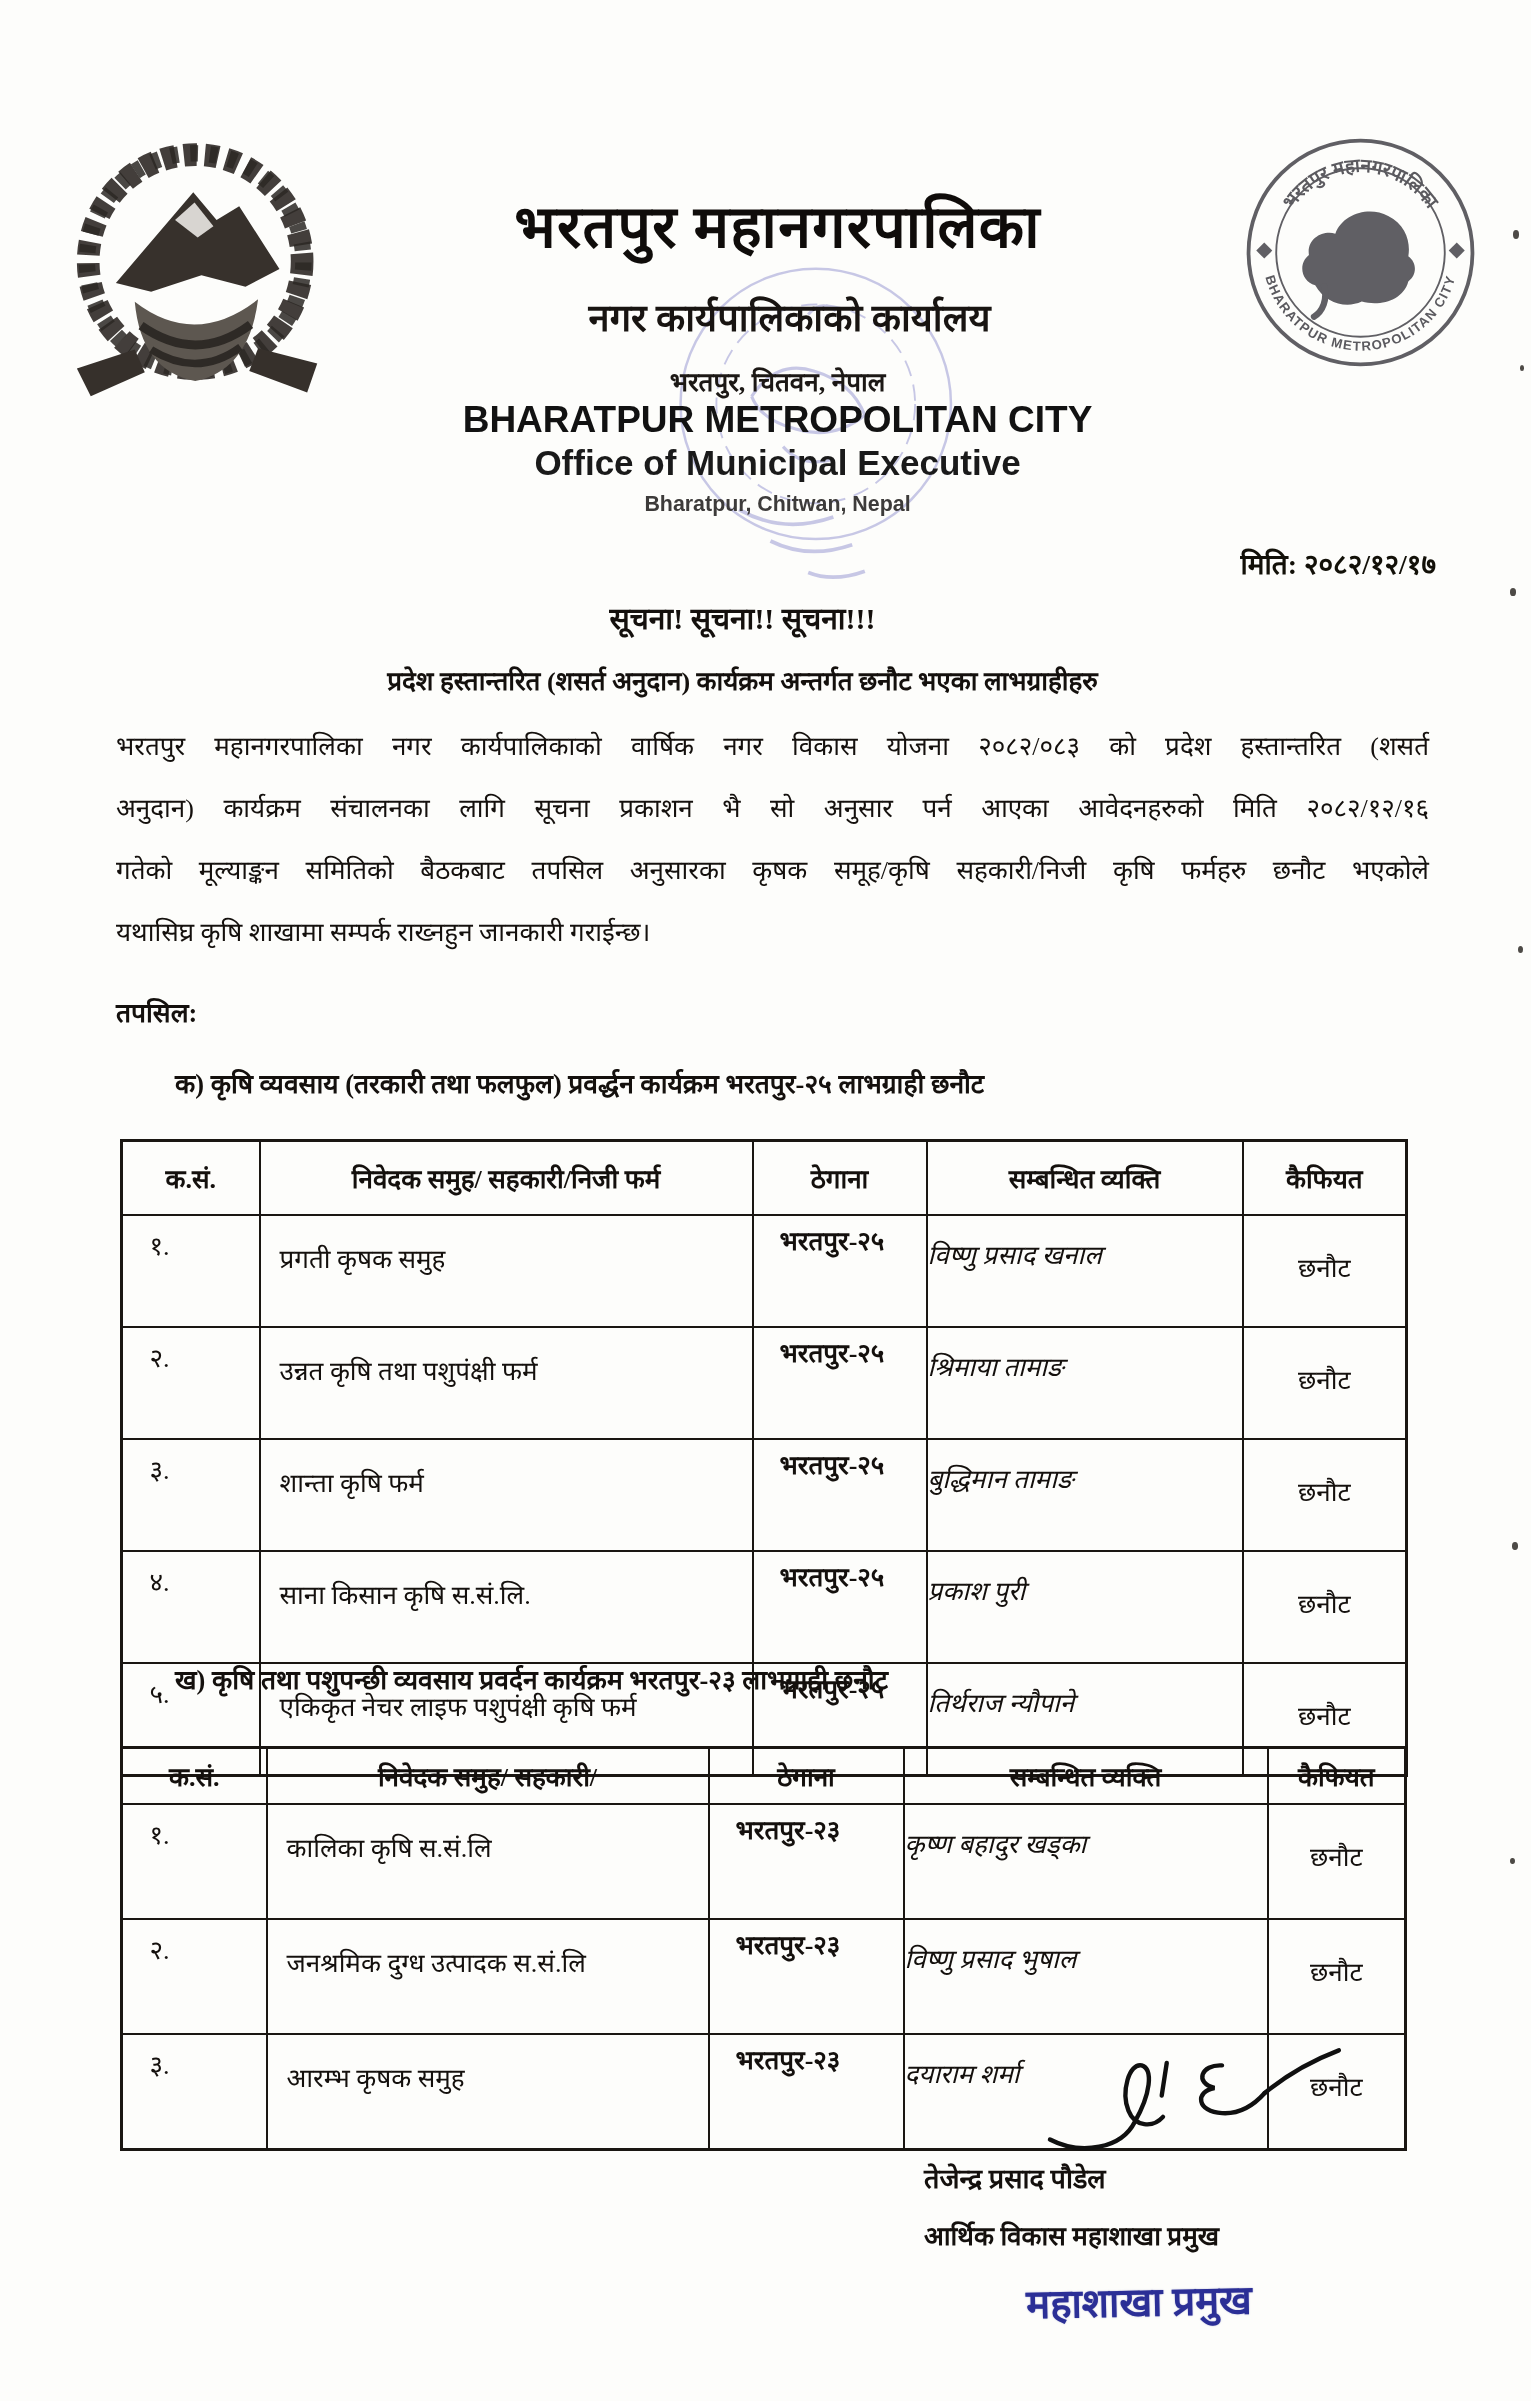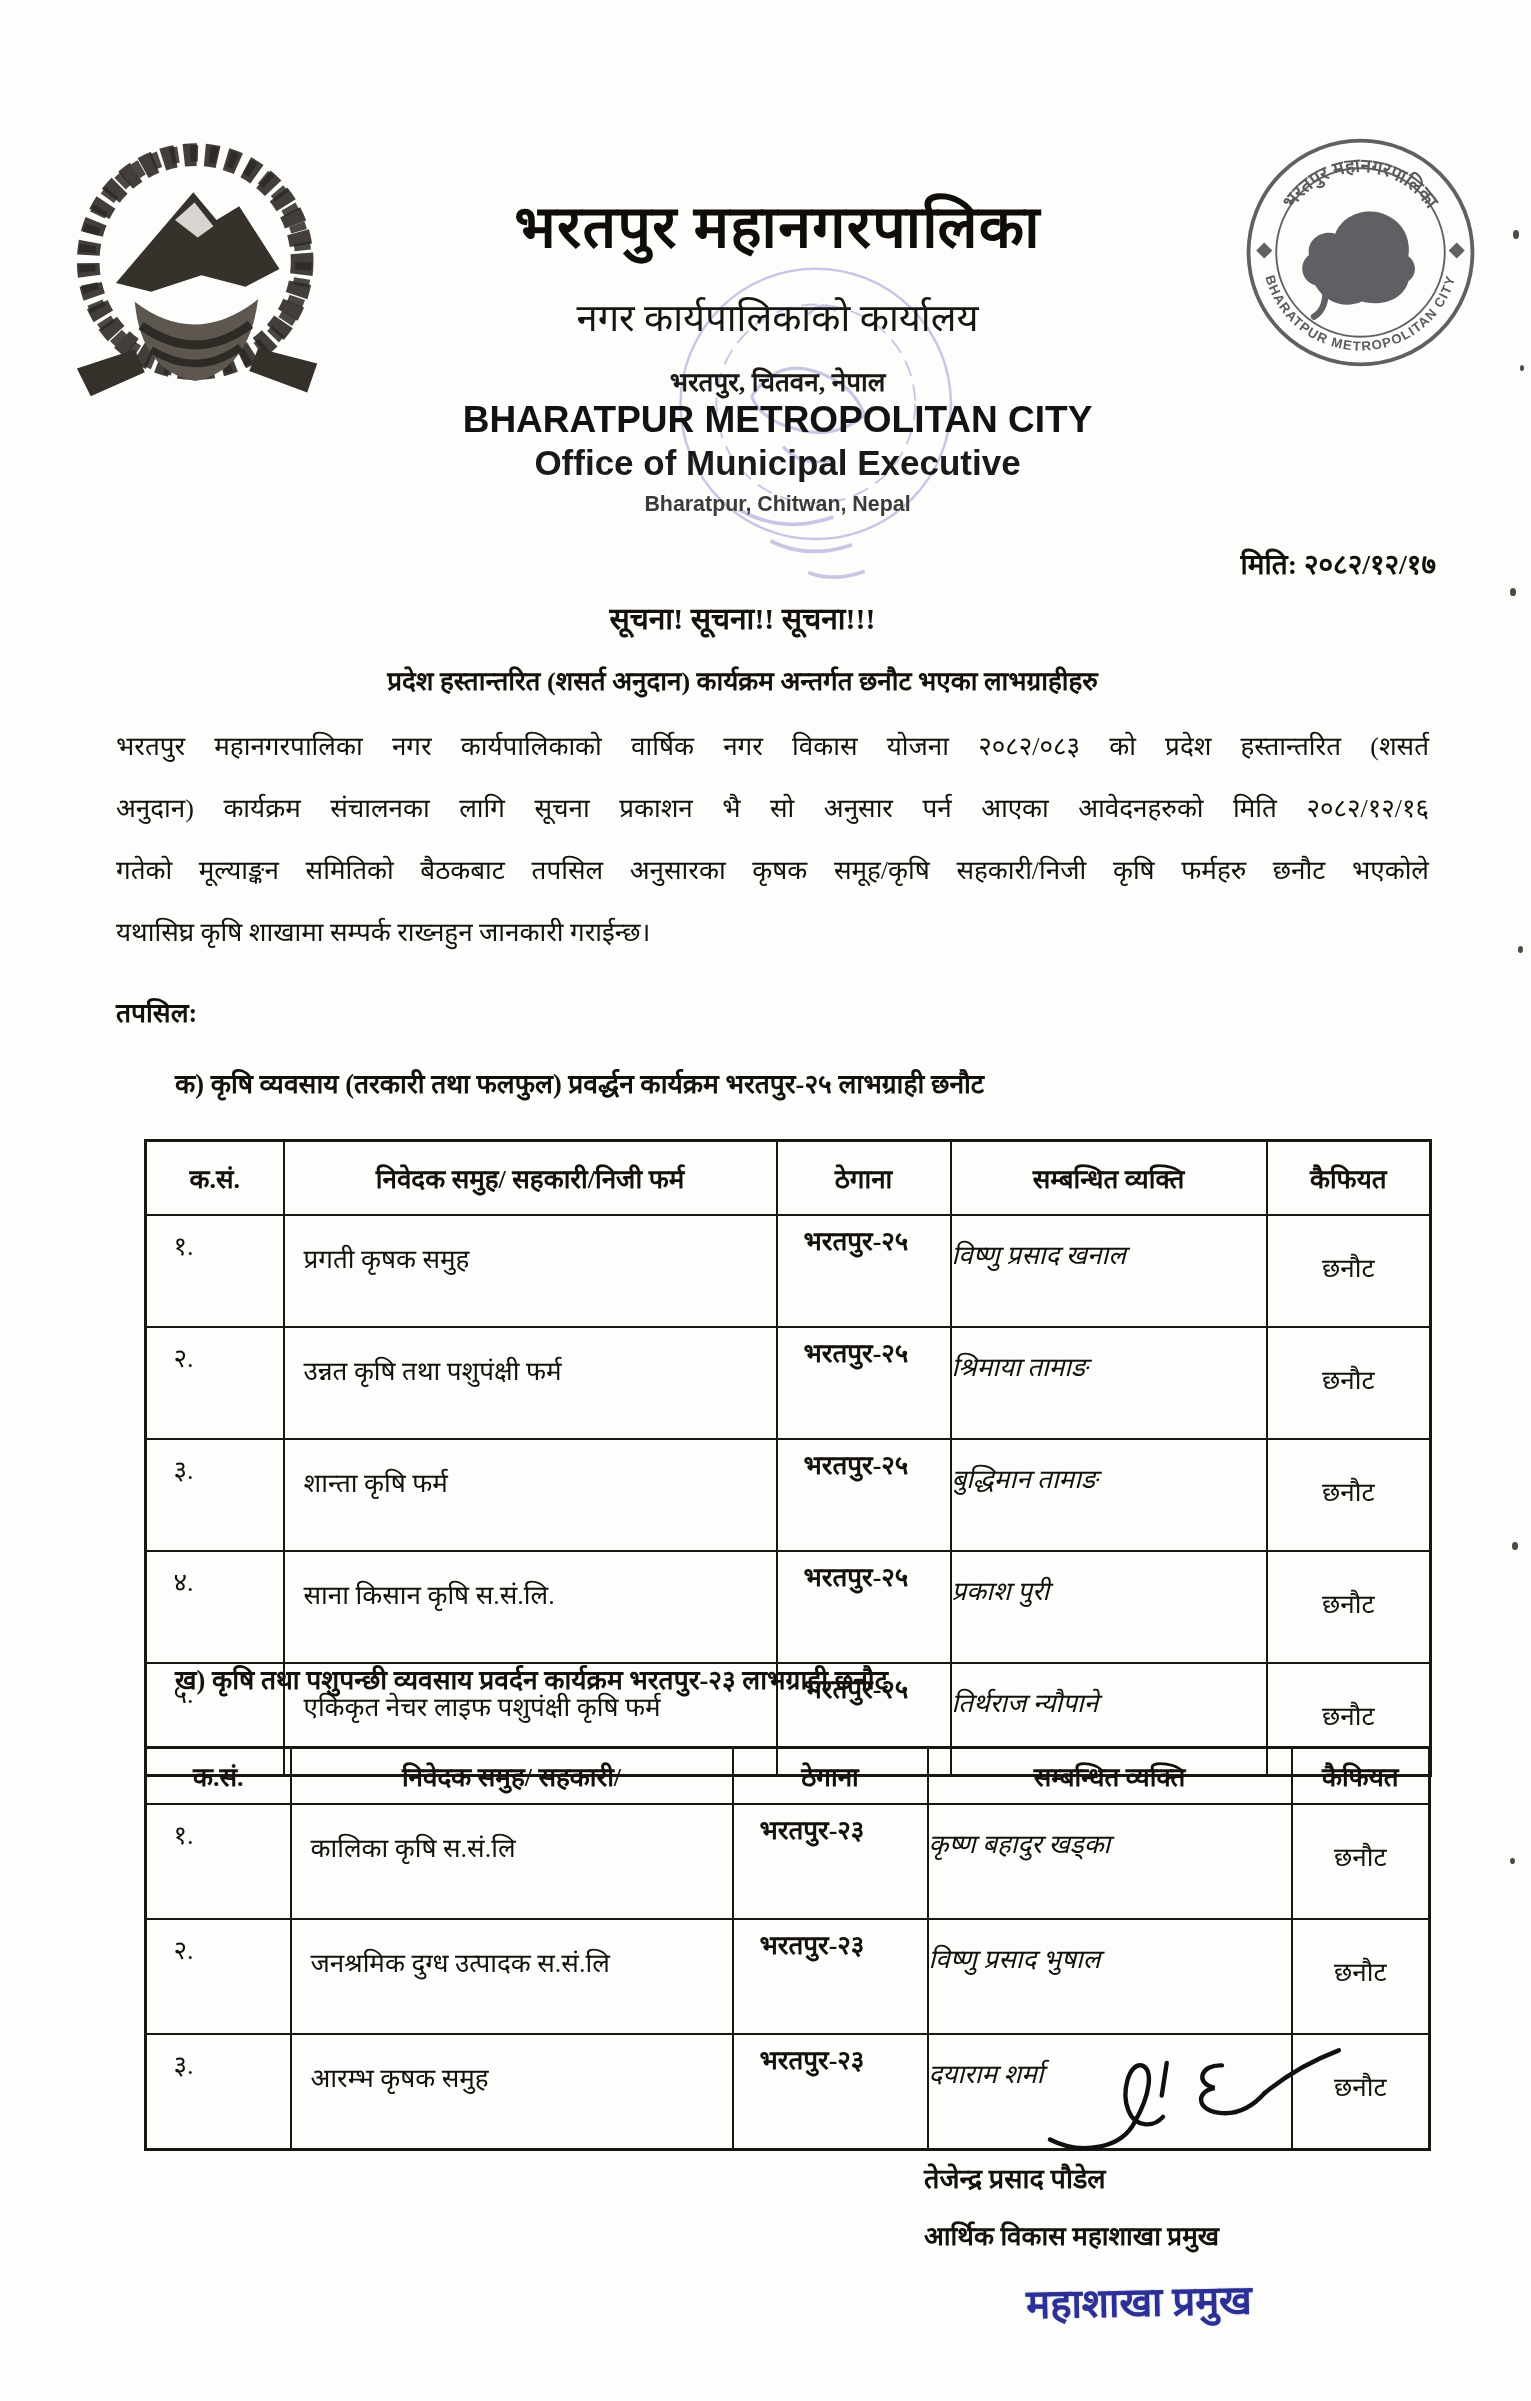--- a/index.html
+++ b/index.html
@@ -6,38 +6,38 @@
   body{background:#e8e8e6;}
   .page{
     position:relative;width:1532px;height:2401px;margin:0 auto;
     background:#fdfdfb;overflow:hidden;
     font-family:"Liberation Serif", serif;color:#14100d;
   }
   .abs{position:absolute;}
   
   .hdr{position:absolute;left:337px;top:184px;width:881px;text-align:center;}
   .np-title{position:absolute;top:0;left:0;width:100%;font-size:59px;font-weight:700;letter-spacing:1.3px;color:#0f0c0a;}
-  .np-office{position:absolute;top:106px;left:0;width:100%;font-size:38px;font-weight:400;color:#181411;}
+  .np-office{position:absolute;top:106px;left:12px;width:100%;font-size:38px;font-weight:700;color:#181411;}
   .np-addr{position:absolute;top:179px;left:0;width:100%;font-size:26px;font-weight:600;color:#1c1815;}
   .en-title{position:absolute;top:215px;left:0;width:100%;font-family:"Liberation Sans",sans-serif;font-size:37px;font-weight:700;color:#121212;letter-spacing:0px;}
   .en-office{position:absolute;top:259px;left:0;width:100%;font-family:"Liberation Sans",sans-serif;font-size:35px;font-weight:700;color:#1a1a1a;}
   .en-addr{position:absolute;top:308px;left:0;width:100%;font-family:"Liberation Sans",sans-serif;font-size:21.4px;font-weight:700;color:#3d3b3a;}
   .date-line{position:absolute;top:544px;right:96px;font-size:28px;font-weight:600;color:#121008;text-align:center;}
   
   .notice-title{position:absolute;top:597px;left:0;width:1485px;text-align:center;font-size:30px;font-weight:700;}
   .notice-sub{position:absolute;top:662px;left:0;width:1485px;text-align:center;font-size:26px;font-weight:700;}
   .body-wrap{position:absolute;left:116px;top:729px;width:1313px;}
   .body-line{display:block;height:62px;font-size:26px;line-height:35px;text-align:justify;text-align-last:justify;white-space:normal;}
   .body-line.last{text-align-last:left;}
   .tapasil{position:absolute;left:116px;top:994px;font-size:26.4px;font-weight:700;}
   .sec-head{position:absolute;left:175px;font-size:26.4px;font-weight:700;}
   .sec-a{top:1065px;}
   .sec-b{top:1661px;}
   
-  table.tbl{position:absolute;border-collapse:collapse;table-layout:fixed;border:3.8px solid #1a1612;margin-left:24px;}
+  table.tbl{position:absolute;border-collapse:collapse;table-layout:fixed;border:3.8px solid #1a1612;}
   .tbl th,.tbl td{border:2.5px solid #1a1612;font-size:26px;color:#14100d;overflow:hidden;}
   .tbl thead th{font-weight:700;text-align:center;vertical-align:middle;}
   #table-a{left:120px;top:1139px;width:1284px;}
   #table-a thead th{height:70px;}
   #table-a tbody td{height:76px;}
   #table-b{left:120px;top:1746px;width:1284px;}
   #table-b thead th{height:52px;}
   #table-b tbody td{height:79px;}
   .tbl tbody td{vertical-align:top;}
   td.c-sn{padding-left:26.4px;padding-top:11.3px;}

